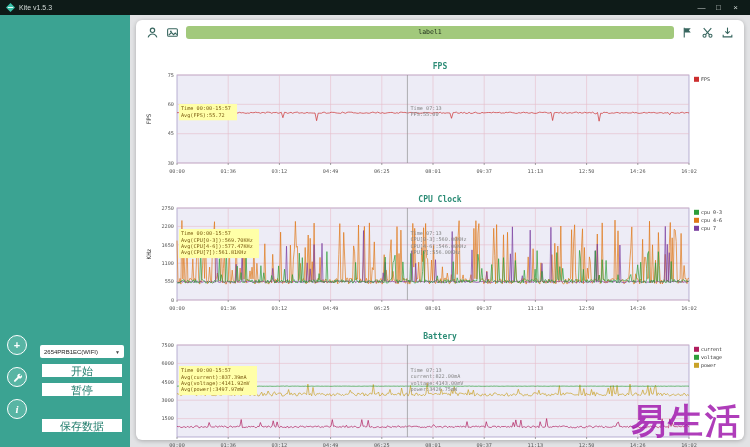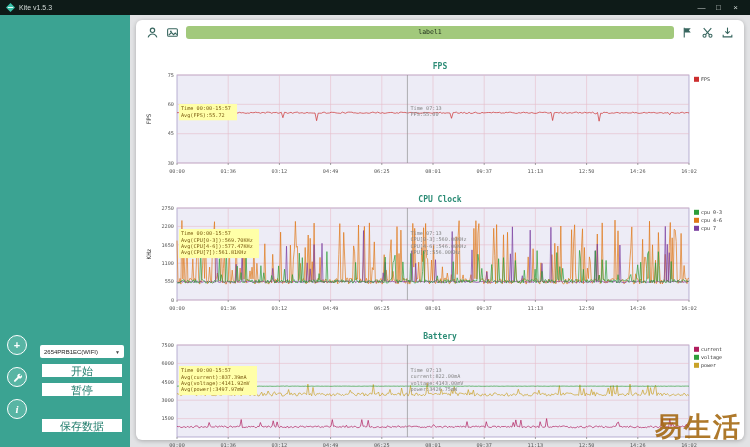--- a/index.html
+++ b/index.html
@@ -28,21 +28,21 @@
 
   .chart-block{margin-top:18px;}
   .chart-title{text-align:center;font-size:8px;font-weight:bold;color:#2c8c76;font-family:"DejaVu Sans Mono",monospace;height:10px;line-height:10px;}
   .chart-host{line-height:0;}
 
   
   .hscroll{position:relative;margin:8px 6px 0 20px;height:9px;background:#d7d7db;border-radius:5px;}
   .hscroll .thumb{position:absolute;left:3px;top:1.5px;width:16px;height:6px;border-radius:3px;background:#44444c;cursor:grab;}
   .hscroll .end-btn{position:absolute;right:3px;top:1.5px;width:9px;height:6px;border-radius:3px;background:#44444c;cursor:pointer;}
 
-  .watermark{position:absolute;right:8px;bottom:2px;font-size:27px;font-weight:bold;color:#a16207;opacity:.85;letter-spacing:2px;z-index:8;pointer-events:none;font-family:"DejaVu Sans",sans-serif;}
+  .watermark{position:absolute;right:8px;bottom:2px;font-size:35px;font-weight:bold;color:#a21caf;opacity:.85;letter-spacing:2px;z-index:8;pointer-events:none;font-family:"DejaVu Sans",sans-serif;}
 </style>
 </head>
 <body>
 
 <div class="titlebar">
   <span class="app-icon">
     <svg width="9" height="9" viewBox="0 0 10 10">
         <polygon points="5,0 10,5 5,10 0,5" fill="#3ac0a8"></polygon>
         <line x1="2" y1="5" x2="8" y2="5" stroke="#fff" stroke-width="1"></line>
       </svg>

